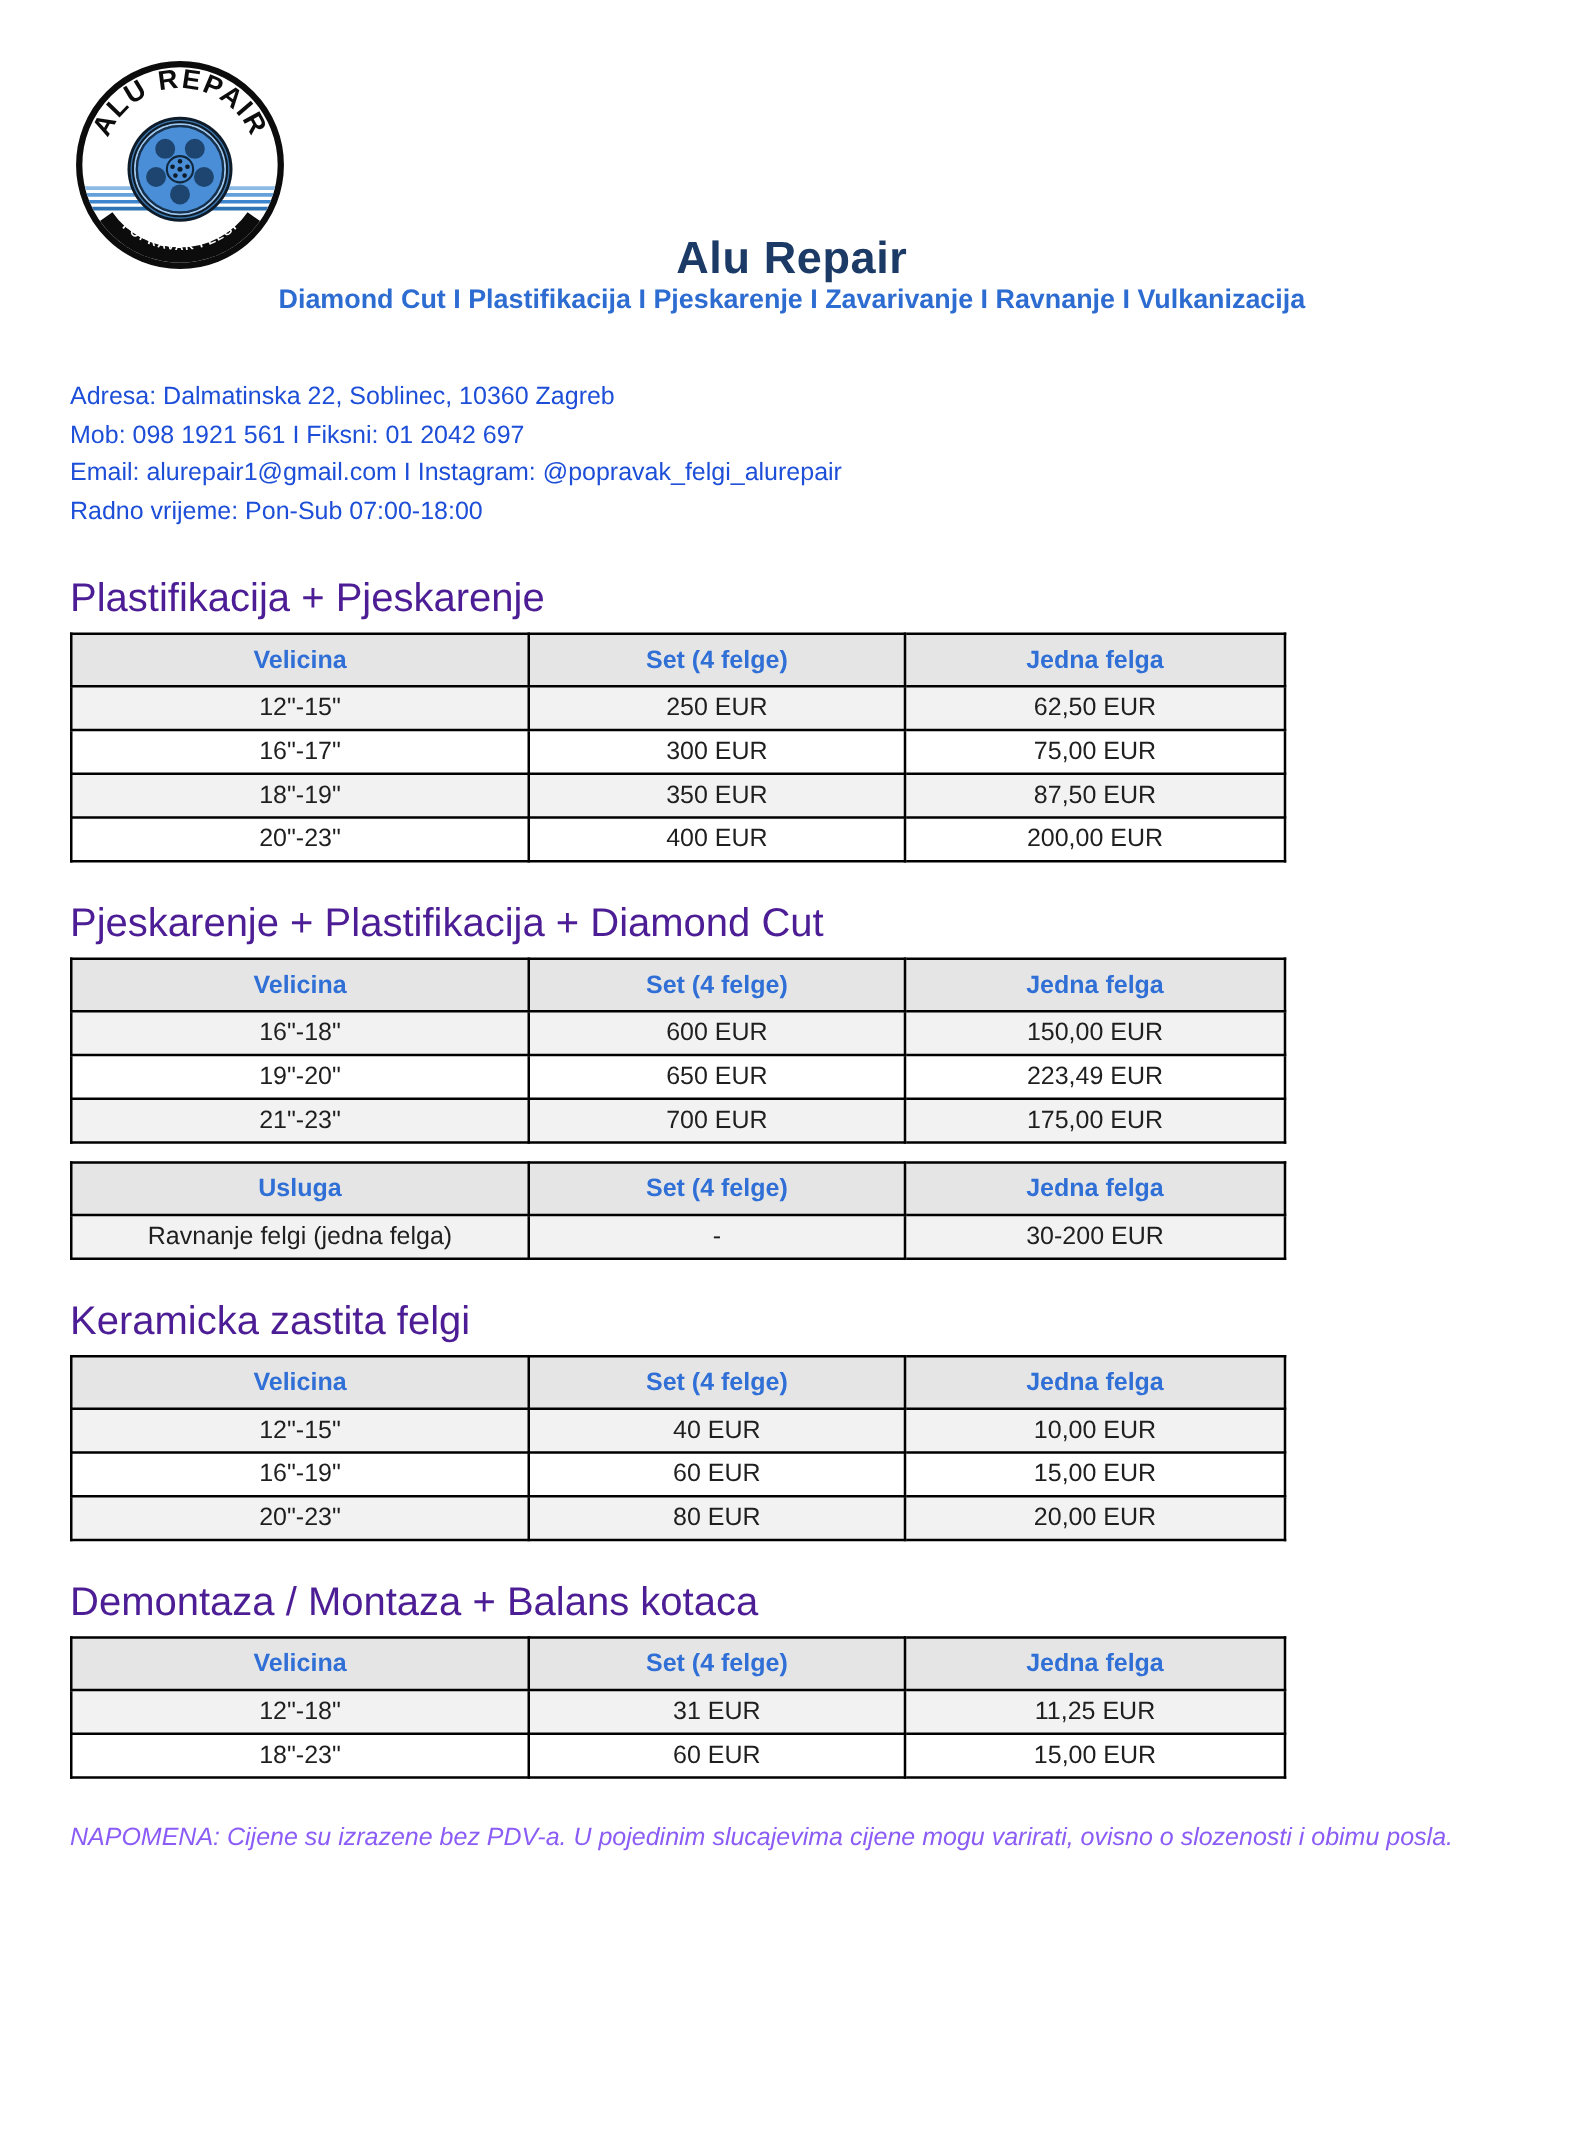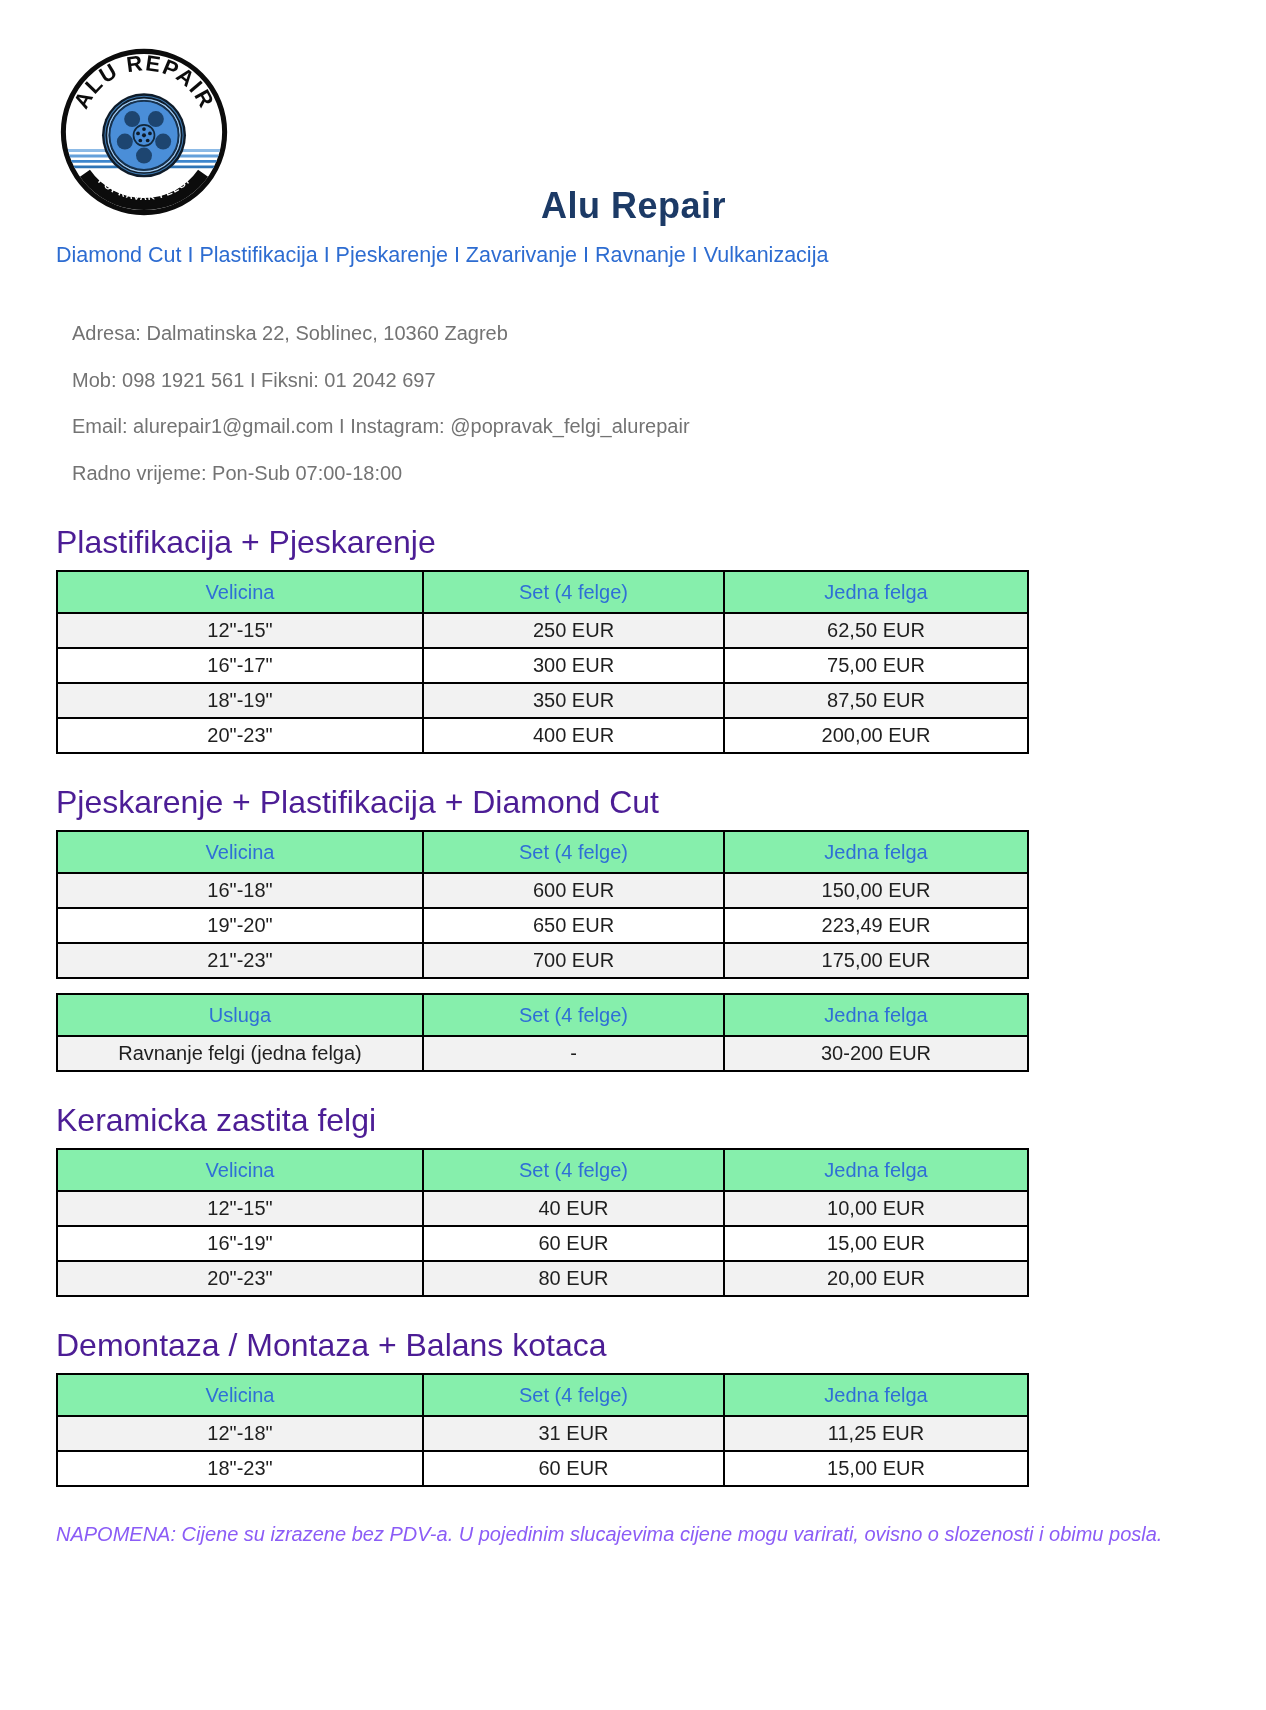--- a/index.html
+++ b/index.html
@@ -28,53 +28,53 @@
   h1.page-title {
     margin: 0;
     text-align: center;
     font-size: 36px;
     line-height: 40px;
     font-weight: bold;
     color: #1c3a66;
     letter-spacing: 0.5px;
   }
   .subtitle {
-    margin-top: 16px;
+    text-align: center;
     font-size: 21.5px;
     line-height: 26px;
-    font-weight: normal;
+    font-weight: bold;
     color: #2d6cd1;
   }
   
   .contact { margin-top: 50px; }
   .contact p {
-    margin: 16px;
+    margin: 0;
     font-size: 20px;
     line-height: 30.5px;
-    color: #737373;
+    color: #1d4ed8;
   }
   
   h2.section-heading {
     margin: 34px 0 0 0;
     font-size: 32px;
     line-height: 28px;
     font-weight: normal;
     color: #4c1d95;
   }
   h2.first { margin-top: 40px; }
   table.price-table {
     border-collapse: collapse;
     table-layout: fixed;
     width: 971px;
     margin-top: 14px;
   }
   table.price-table th {
-    background: #86efac;
+    background: #e5e5e5;
     color: #2f6fd6;
-    font-weight: normal;
+    font-weight: bold;
     font-size: 20px;
     line-height: 24px;
     padding: 8px 6px;
     border: 2px solid #000000;
     text-align: center;
   }
   table.price-table td {
     font-size: 20px;
     line-height: 23px;
     padding: 5px 6px;

